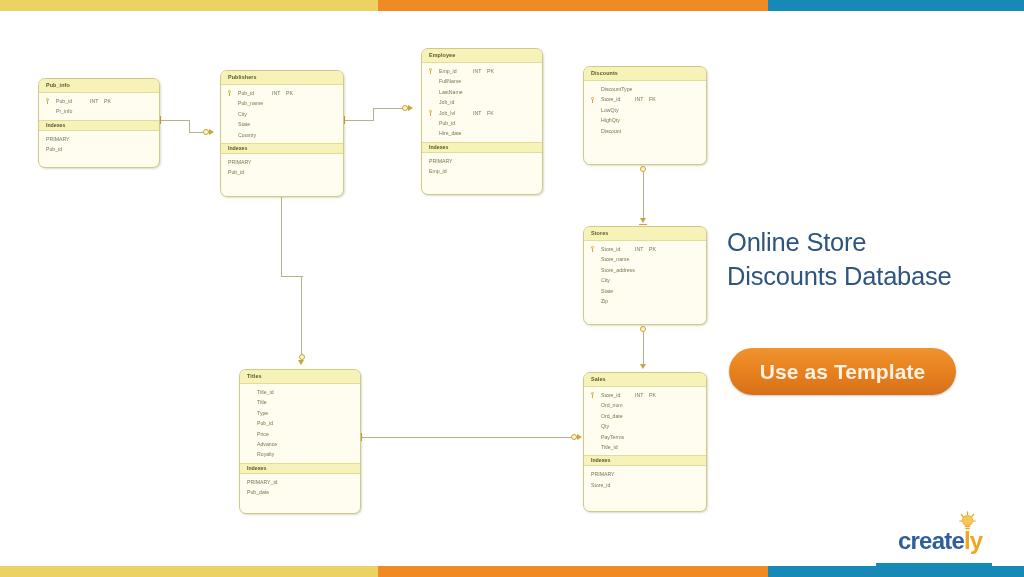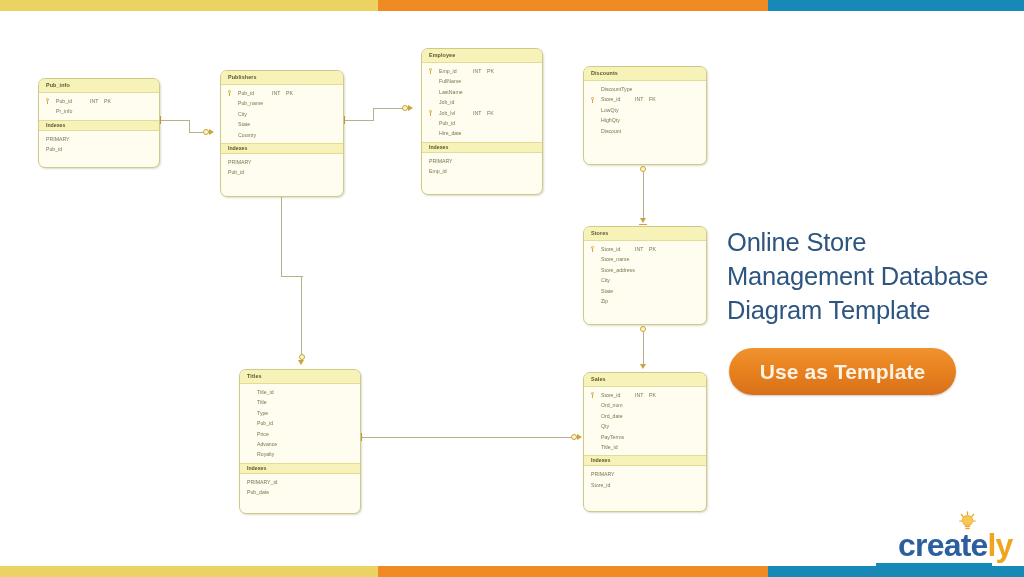--- a/index.html
+++ b/index.html
@@ -120,21 +120,21 @@
     font-family:"Liberation Sans", sans-serif;
     cursor:pointer;
     letter-spacing:.1px;
     text-align:center;
   }
 
   
   .logo{position:absolute;left:898px;top:527px;width:120px;height:40px;}
   .logo-text{
     position:absolute;left:0;top:0;
-    font-size:32px;font-weight:bold;letter-spacing:-0.8px;
+    font-size:24px;font-weight:bold;letter-spacing:-0.8px;
     font-family:"Liberation Sans", sans-serif;
     color:#2d5f9e;
   }
   .logo-text .ly{color:#f0a51e;}
   .logo-underline{position:absolute;left:-22px;top:36px;width:116px;height:9px;background:#1789b6;}
   .bulb{position:absolute;left:61px;top:-16px;width:17px;height:19px;}
 </style>
 </head>
 <body>
 
@@ -283,22 +283,21 @@
         <div class="sec">Indexes</div>
         <div class="rows">
           <div class="row" style="padding-left: 7px;">PRIMARY_id</div>
           <div class="row" style="padding-left: 7px;">Pub_date</div>
         </div>
       </div>
     </div>
 
   <div class="headline">
     <div>Online Store</div>
-    <div>Management  Database</div>
-    <div>Diagram Template</div>
+    <div>Discounts  Database</div>
   </div>
 
   <button class="cta">Use as Template</button>
 
   <div class="logo">
     <svg class="bulb" viewBox="0 0 34 38">
       <g stroke="#f0a51e" stroke-width="2.4" stroke-linecap="round">
         <line x1="17" y1="1.5" x2="17" y2="7"></line>
         <line x1="4.5" y1="7" x2="8.5" y2="11"></line>
         <line x1="29.5" y1="7" x2="25.5" y2="11"></line>

